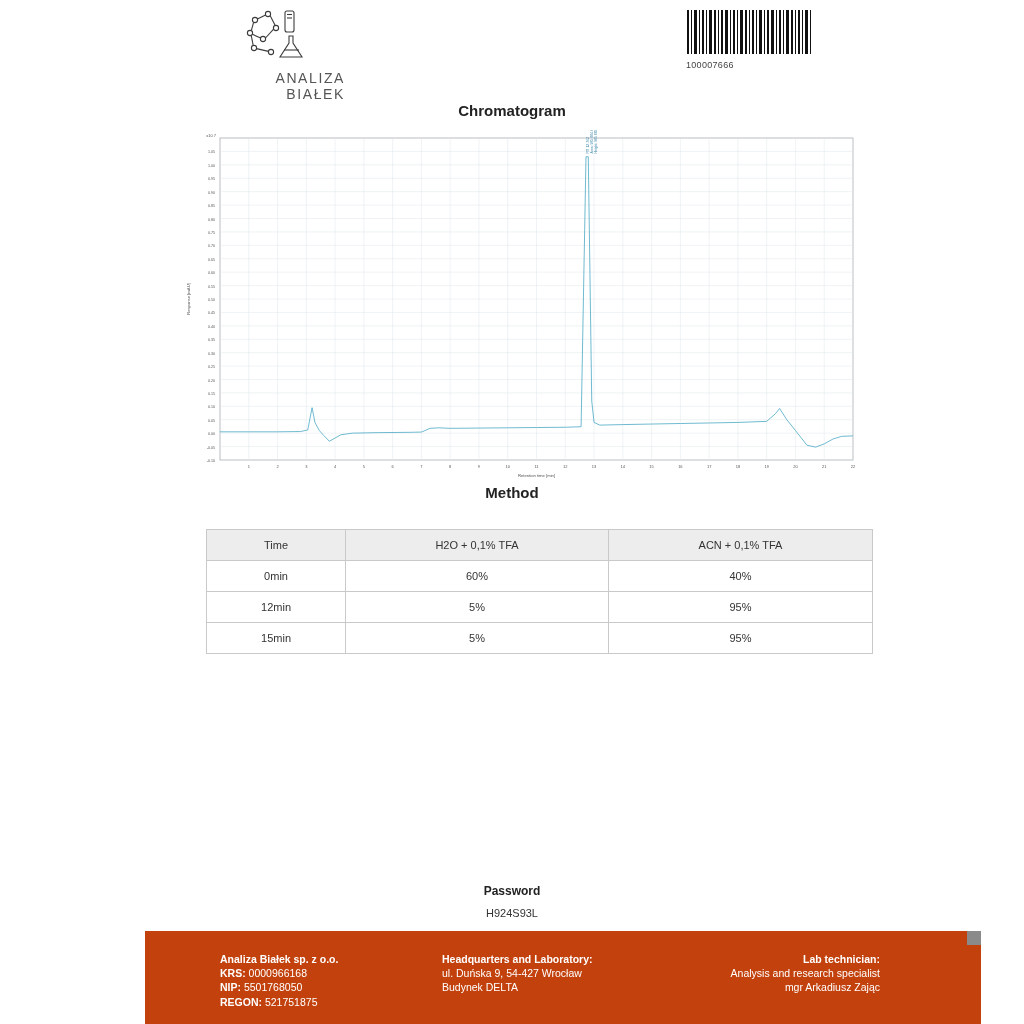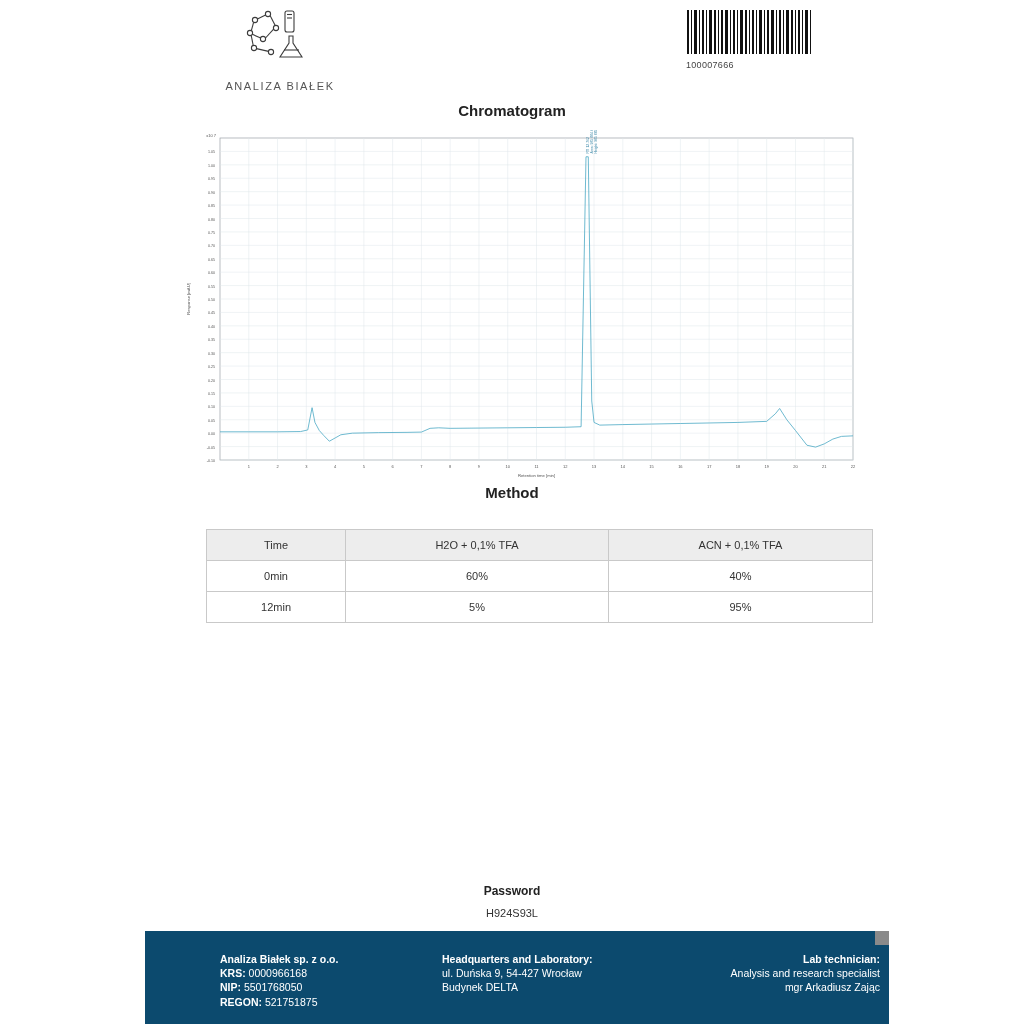--- a/index.html
+++ b/index.html
@@ -28,24 +28,25 @@
     top: 8px;
     width: 130px;
     text-align: center;
   }
   .logo-mark {
     width: 78px;
     height: 52px;
     margin: 0 auto;
   }
   .logo-text {
-    font-size: 11px;
+    font-size: 14px;
     letter-spacing: 1.6px;
     color: #555;
-    margin-top: 16px;
+    margin-top: 6px;
+    text-align: right;
   }
 
   .barcode-block {
     position: absolute;
     left: 686px;
     top: 10px;
     width: 126px;
   }
   .barcode {
     height: 44px;
@@ -122,23 +123,23 @@
     font-size: 11px;
     color: #333;
     margin-top: 9px;
   }
 
   
   .footer {
     position: absolute;
     left: 145px;
     top: 931px;
-    width: 744px;
+    width: 836px;
     height: 93px;
-    background: #0c4a6e;
+    background: #c2410c;
     color: #ffffff;
   }
   .footer-inner {
     position: relative;
     width: 100%;
     height: 100%;
     font-size: 10.5px;
     line-height: 1.35;
   }
   .footer-col { position: absolute; top: 21px; }
@@ -356,20 +357,25 @@
     <tr>
       <td>0min</td>
       <td>60%</td>
       <td>40%</td>
     </tr>
     <tr>
       <td>12min</td>
       <td>5%</td>
       <td>95%</td>
     </tr>
+    <tr>
+      <td>15min</td>
+      <td>5%</td>
+      <td>95%</td>
+    </tr>
   </tbody>
 </table>
 
 <div class="password-block">
   <div class="password-label">Password</div>
   <div class="password-value">H924S93L</div>
 </div>
 
 <div class="footer">
   <div class="footer-inner">

